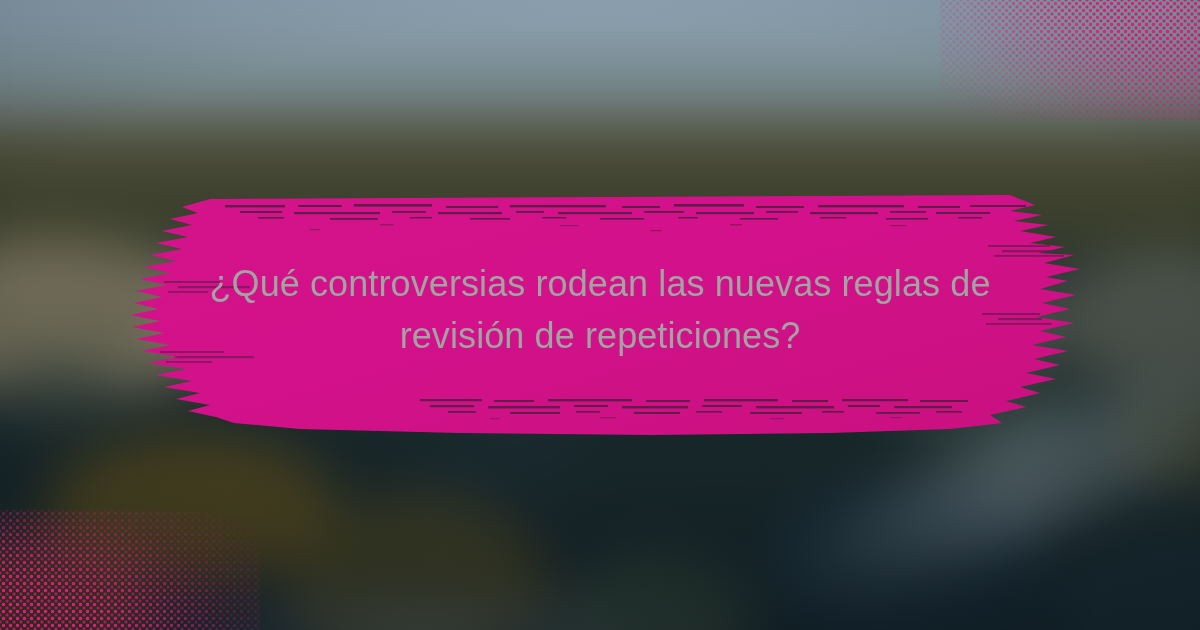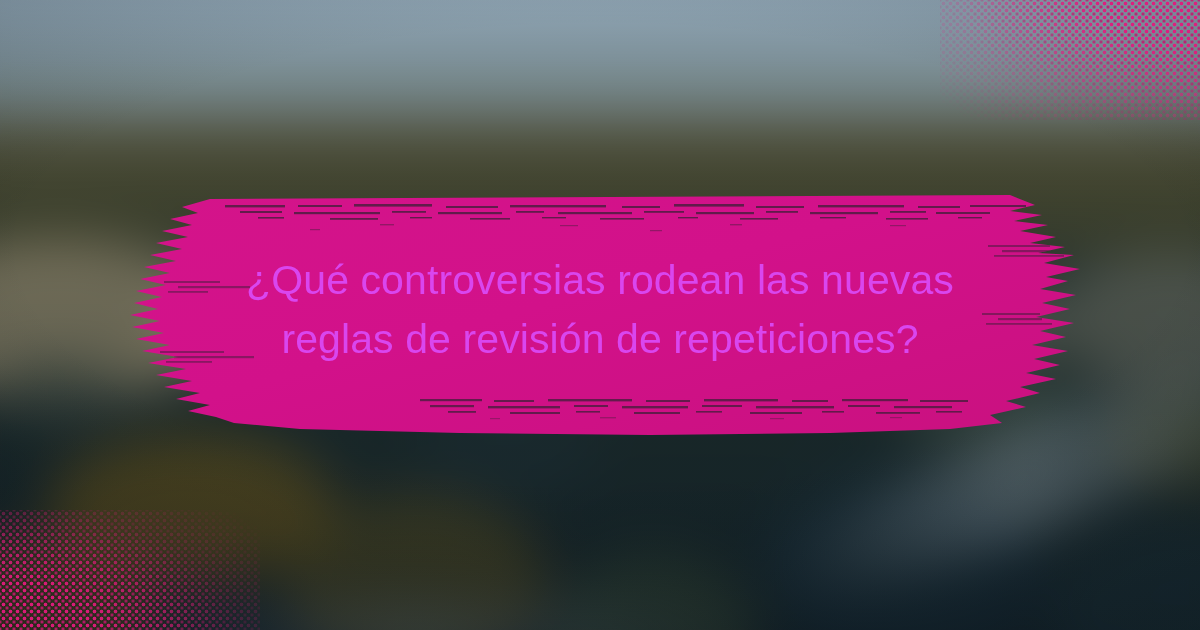--- a/index.html
+++ b/index.html
@@ -103,22 +103,22 @@
   }
   .brush-wrap svg { display:block; width:100%; height:100%; overflow:visible; }
 
   
   .headline {
     position:absolute;
     left:150px; top:196px;
     width:900px; height:232px;
     display:flex; align-items:center; justify-content:center;
     text-align:center;
-    color:#d946ef;
-    font-size:41px;
+    color:#a3a3a3;
+    font-size:36px;
     line-height:1.45;
     font-weight:400;
     letter-spacing:.1px;
     padding:0 40px 4px 40px;
     text-rendering:optimizeLegibility;
   }
 </style>
 </head>
 <body>
 

